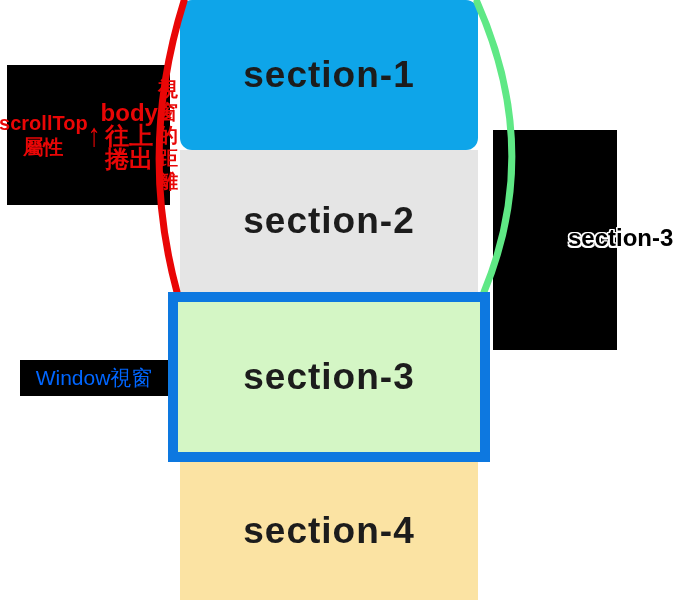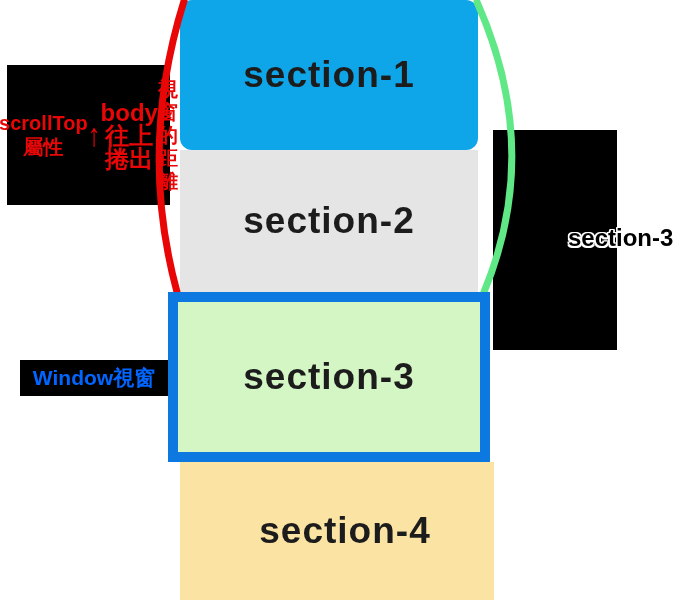--- a/index.html
+++ b/index.html
@@ -8,41 +8,41 @@
     font-family:"Liberation Sans","DejaVu Sans",sans-serif;overflow:hidden;
   }
   .section{
     position:absolute;left:180px;width:298px;
     display:flex;align-items:center;justify-content:center;
     font-size:37px;font-weight:700;color:#1c1c1c;letter-spacing:1px;
     z-index:1;
   }
   #section-1{top:0;height:150px;}
   #section-2{top:150px;height:142px;}
-  #section-4{top:462px;height:138px;padding-left:16px;}
+  #section-4{top:462px;height:138px;}
   #window-box{
     position:absolute;left:168px;top:292px;width:302px;height:150px;
     border:10px solid #0d78e0;z-index:5;
     display:flex;align-items:center;justify-content:center;
     font-size:37px;font-weight:700;color:#1c1c1c;letter-spacing:1px;
   }
   .note-box{position:absolute;background:#000;z-index:2;}
   #scrolltop-box{
     left:7px;top:65px;width:163px;height:140px;
     display:flex;flex-direction:row;align-items:center;justify-content:center;
     text-align:center;font-weight:700;
   }
   #scrolltop-box .line1{font-size:20px;line-height:24px;}
   #scrolltop-box .arrow{font-size:26px;line-height:30px;transform:scaleY(1.25);margin:2px 0;}
   #scrolltop-box .line2{font-size:24px;line-height:23px;}
   #scrolltop-box .line3{font-size:20px;line-height:23px;text-align:center;}
   #window-label-box{
     left:20px;top:360px;width:148px;height:36px;
     display:flex;align-items:center;justify-content:center;
-    font-size:21px;font-weight:700;
+    font-size:21px;font-weight:400;
   }
   #right-box{left:493px;top:130px;width:124px;height:220px;}
   #right-note{
     position:absolute;left:568px;top:224px;z-index:4;
     font-size:24px;font-weight:700;color:#000;letter-spacing:0;
     text-shadow:-1.5px -1.5px 0 #fff,1.5px -1.5px 0 #fff,-1.5px 1.5px 0 #fff,
                  1.5px 1.5px 0 #fff,0 -1.5px 0 #fff,0 1.5px 0 #fff,
                  -1.5px 0 0 #fff,1.5px 0 0 #fff;
     white-space:nowrap;
   }

